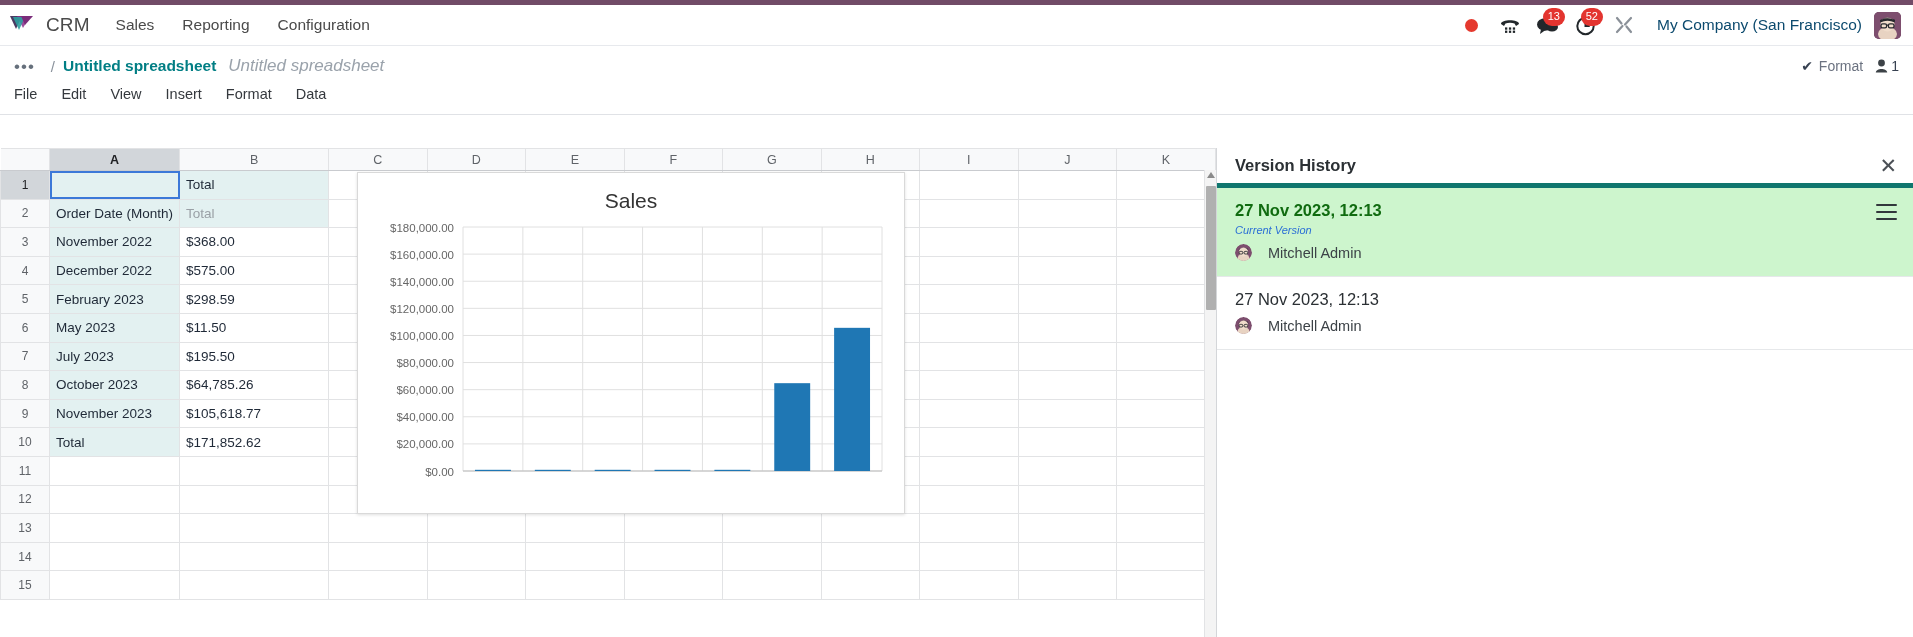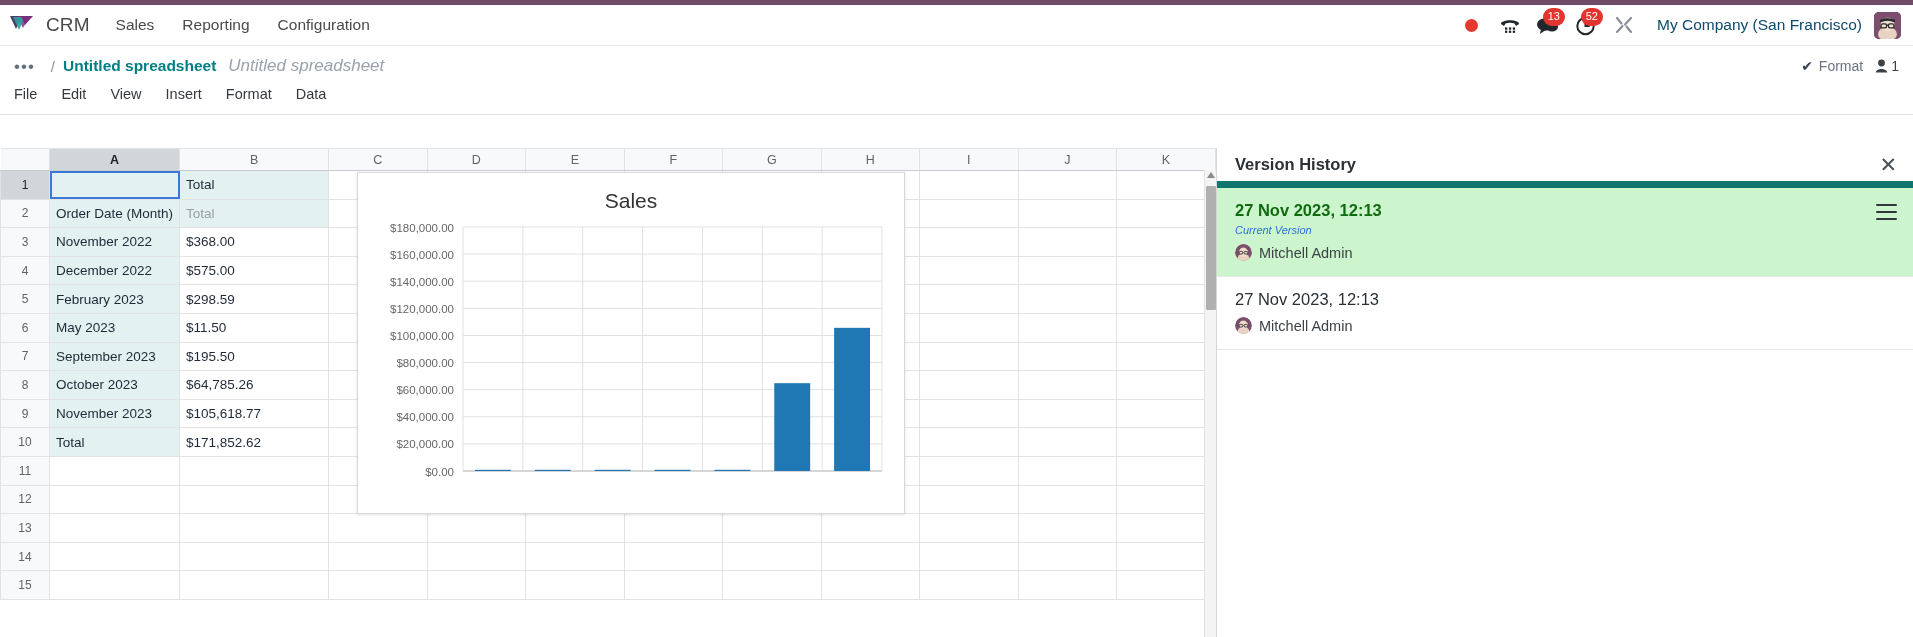--- a/index.html
+++ b/index.html
@@ -107,29 +107,29 @@
             background:#b0b0b0; border-radius:1px; }
   .varrow { position:absolute; top:2px; left:2px; width:0;height:0;
             border-left:4px solid transparent;border-right:4px solid transparent;
             border-bottom:6px solid #8a8a8a; }
   
   .vh {
     position:absolute; right:0; top:148px; width:697px; height:489px;
     background:#fff; border-left:1px solid #d4d6d9; z-index:20;
   }
   .vh-head { height:40px; display:flex; align-items:center; padding:0 16px 0 18px;
-             border-bottom:7px solid #0f766e; }
+             border-bottom:5px solid #0f766e; }
   .vh-title { font-size:16.5px; font-weight:700; color:#2b3034; }
   .vh-close { margin-left:auto; font-size:21px; color:#4b5056; cursor:pointer; line-height:1;}
   .vh-item { padding:13px 18px 15px; border-bottom:1px solid #e6e8ea; position:relative; cursor:pointer;}
   .vh-item.active { background:#cdf5cd; }
   .vh-date { font-size:16.5px; font-weight:700; color:#2b3034; }
   .vh-item.active .vh-date { color:#106b10; }
   .vh-cur { font-size:11px; color:#2b6fd6; font-style:italic; margin-top:4px; }
-  .vh-user { display:flex; align-items:center; gap:7px; margin-top:8px;
+  .vh-user { display:flex; align-items:center; gap:16px; margin-top:8px;
              font-size:14.5px; color:#3c4247; }
   .vh-avatar { width:17px; height:17px; border-radius:50%; overflow:hidden; flex:none; display:block;}
   .vh-menu { position:absolute; right:16px; top:16px; cursor:pointer; }
   .vh-menu span { display:block; width:21px; height:2px; background:#32373c; margin-bottom:5px; border-radius:1px;}
 </style>
 </head>
 <body>
 
 <div id="app">
 
@@ -333,21 +333,21 @@
           <td class="cell"></td>
             <td class="cell"></td>
           <td class="cell"></td>
             <td class="cell"></td>
           <td class="cell"></td>
             <td class="cell"></td>
           <td class="cell"></td>
         </tr>
         <tr>
           <td class="rowhdr">7</td>
-          <td class="cell hl bold">September 2023</td>
+          <td class="cell hl bold">July 2023</td>
           <td class="cell num">$195.50</td>
           <td class="cell"></td>
             <td class="cell"></td>
           <td class="cell"></td>
             <td class="cell"></td>
           <td class="cell"></td>
             <td class="cell"></td>
           <td class="cell"></td>
             <td class="cell"></td>
           <td class="cell"></td>

